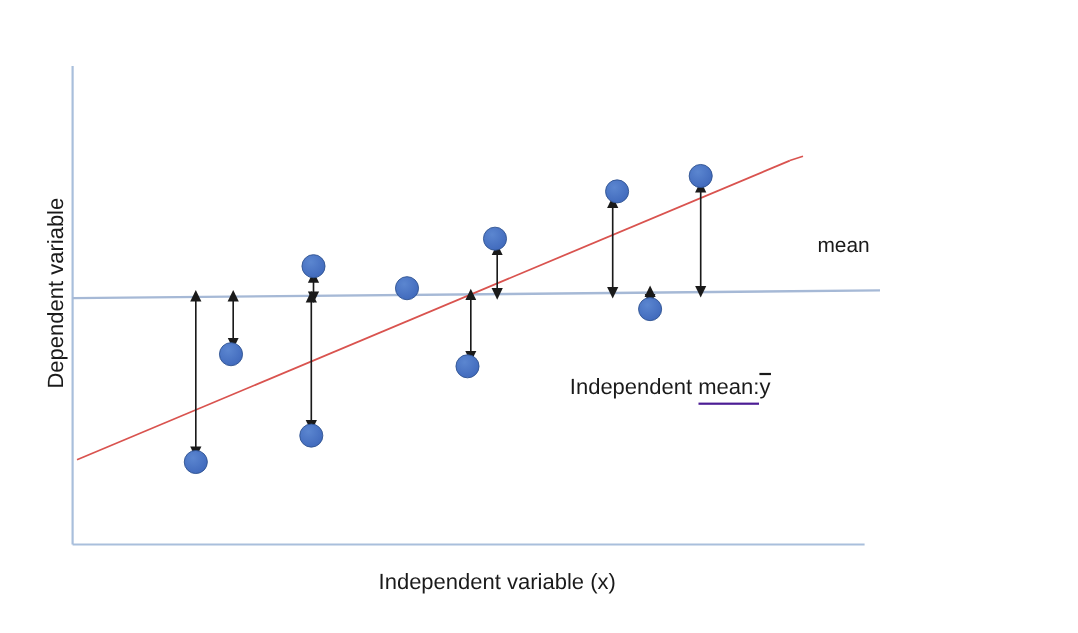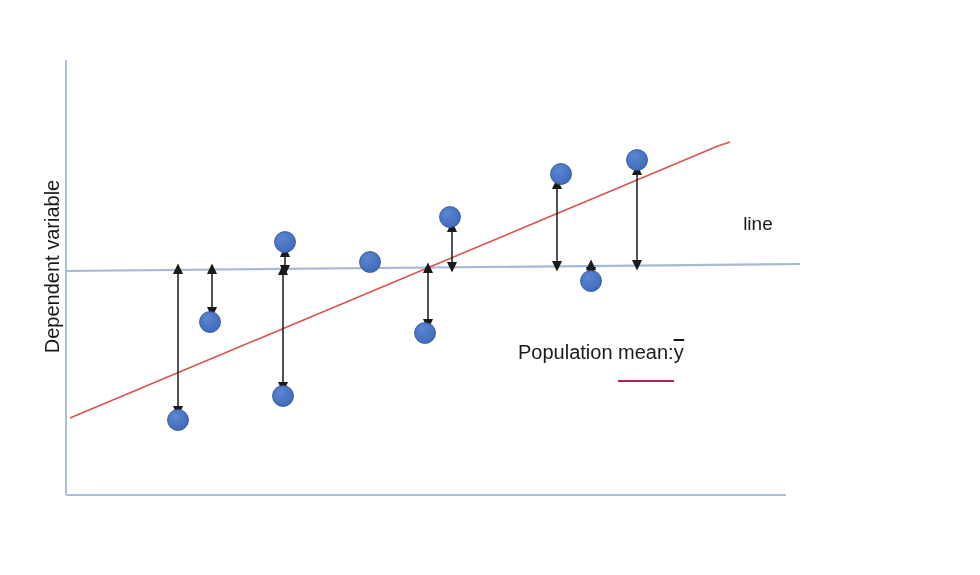--- a/index.html
+++ b/index.html
@@ -55,22 +55,22 @@
     line-height: 26px;
   }
   #meanlabel {
     left: 518px;
     top: 339px;
     font-size: 20px;
     line-height: 26px;
     white-space: nowrap;
   }
   #meanlabel .u {
-    border-bottom: 2px solid #be185d;
-    padding-bottom: 17px;
+    border-bottom: 2px solid #4c1d95;
+    padding-bottom: 3px;
   }
   #meanlabel .ybar {
     text-decoration: overline;
     letter-spacing: 0.5px;
   }
 </style>
 </head>
 <body>
 
 <div id="stage">
@@ -122,23 +122,24 @@
         <circle cx="425" cy="333" r="10.5" fill="url(#dotGrad)" stroke="#2F528F" stroke-width="0.8"></circle>
         <circle cx="450" cy="217" r="10.5" fill="url(#dotGrad)" stroke="#2F528F" stroke-width="0.8"></circle>
         <circle cx="561" cy="174" r="10.5" fill="url(#dotGrad)" stroke="#2F528F" stroke-width="0.8"></circle>
         <circle cx="591" cy="281" r="10.5" fill="url(#dotGrad)" stroke="#2F528F" stroke-width="0.8"></circle>
         <circle cx="637" cy="160" r="10.5" fill="url(#dotGrad)" stroke="#2F528F" stroke-width="0.8"></circle>
       </g>
   </svg>
 
   <div class="lbl" id="ylabel">Dependent variable</div>
 
+  <div class="lbl" id="xlabel">Independent variable (x)</div>
 
   <div class="lbl" id="reglabel">
     <br>
-    <span>line</span>
+    <span>mean</span>
   </div>
 
   <div class="lbl" id="meanlabel">
-    <span>Population </span><span class="u">mean:</span><span class="ybar">y</span>
+    <span>Independent </span><span class="u">mean:</span><span class="ybar">y</span>
   </div>
 
 </div>
 
 </body></html>

